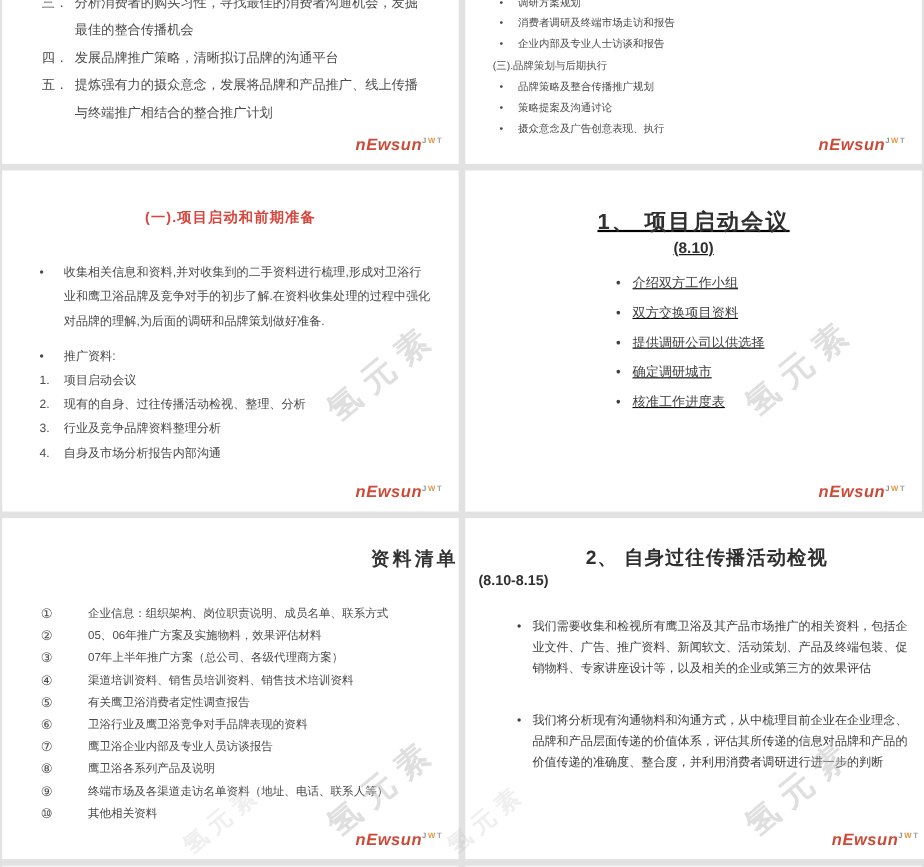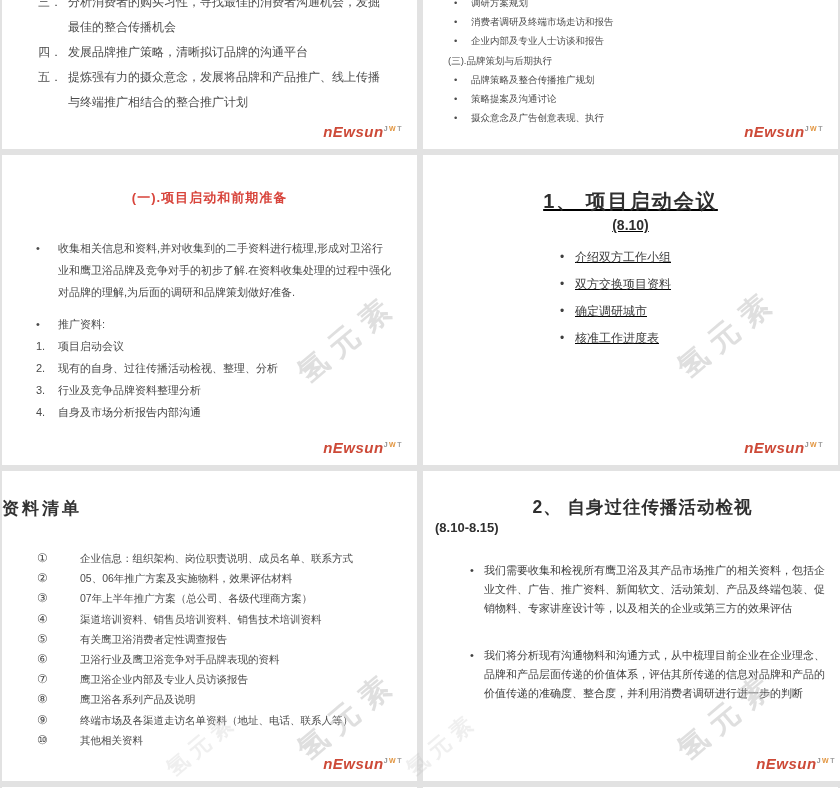--- a/index.html
+++ b/index.html
@@ -56,21 +56,21 @@
 
   
   .mr-title{margin-top:33px;text-align:center;font-size:20px;font-weight:600;
             color:#2f2f2f;letter-spacing:2px;}
   .mr-date{margin-top:2px;text-align:center;font-size:14px;font-weight:600;color:#2f2f2f;}
   .mr-bullets{margin-top:11px;padding-left:137px;font-size:12px;color:#3f3f3f;}
   .mr-b{line-height:27px;}
   .mr-dot{display:inline-block;width:15px;}
 
   
-  .bl-title{margin-top:26px;text-align:left;font-size:17px;font-weight:600;
+  .bl-title{margin-top:26px;text-align:right;font-size:17px;font-weight:600;
             color:#333333;letter-spacing:3px;}
   .bl-list{margin-top:28px;padding:0 18px 0 35px;font-size:10.5px;color:#4a4a4a;}
   .bl-row{display:flex;line-height:20.2px;}
   .bl-num{width:30px;flex:none;font-size:12px;}
   .bl-text{flex:1;margin-left:13px;}
 
   
   .br-title{margin-top:24px;text-align:center;font-size:17.5px;font-weight:600;
             color:#2f2f2f;letter-spacing:1px;}
   .br-date{margin-top:1px;text-align:left;font-size:13px;font-weight:600;color:#2f2f2f;}
@@ -164,20 +164,21 @@
     </div>
     <div class="logo"><span class="main">nEwsun</span><span class="sup"><span class="j">J</span><span class="w">W</span><span class="t">T</span></span></div>
   </div>
 
   <div class="slide slide-mr">
     <div class="mr-title">1、 项目启动会议</div>
     <div class="mr-date">(8.10)</div>
     <div class="mr-bullets">
       <div class="mr-b"><span class="mr-dot">•</span><span>介绍双方工作小组</span></div>
       <div class="mr-b"><span class="mr-dot">•</span><span>双方交换项目资料</span></div>
+      <div class="mr-b"><span class="mr-dot">•</span><span>提供调研公司以供选择</span></div>
       <div class="mr-b"><span class="mr-dot">•</span><span>确定调研城市</span></div>
       <div class="mr-b"><span class="mr-dot">•</span><span>核准工作进度表</span></div>
     </div>
     <div class="logo"><span class="main">nEwsun</span><span class="sup"><span class="j">J</span><span class="w">W</span><span class="t">T</span></span></div>
   </div>
 
   <div class="slide slide-bl">
     <div class="bl-title">资料清单</div>
     <div class="bl-list">
       <div class="bl-row">

